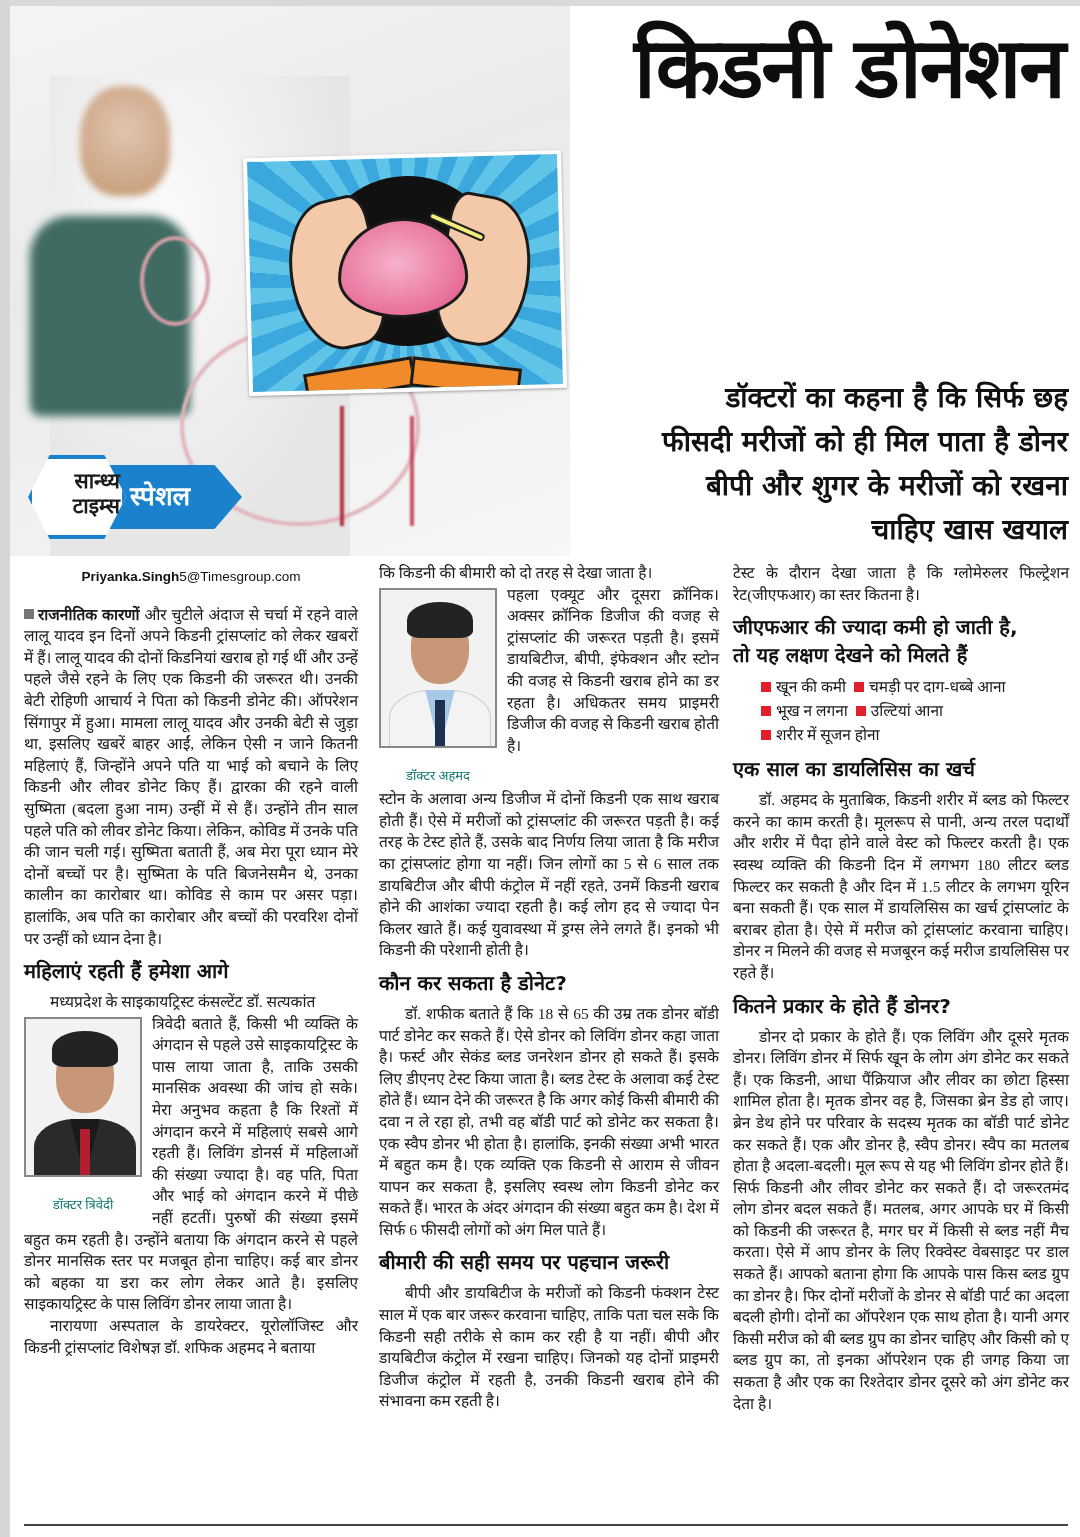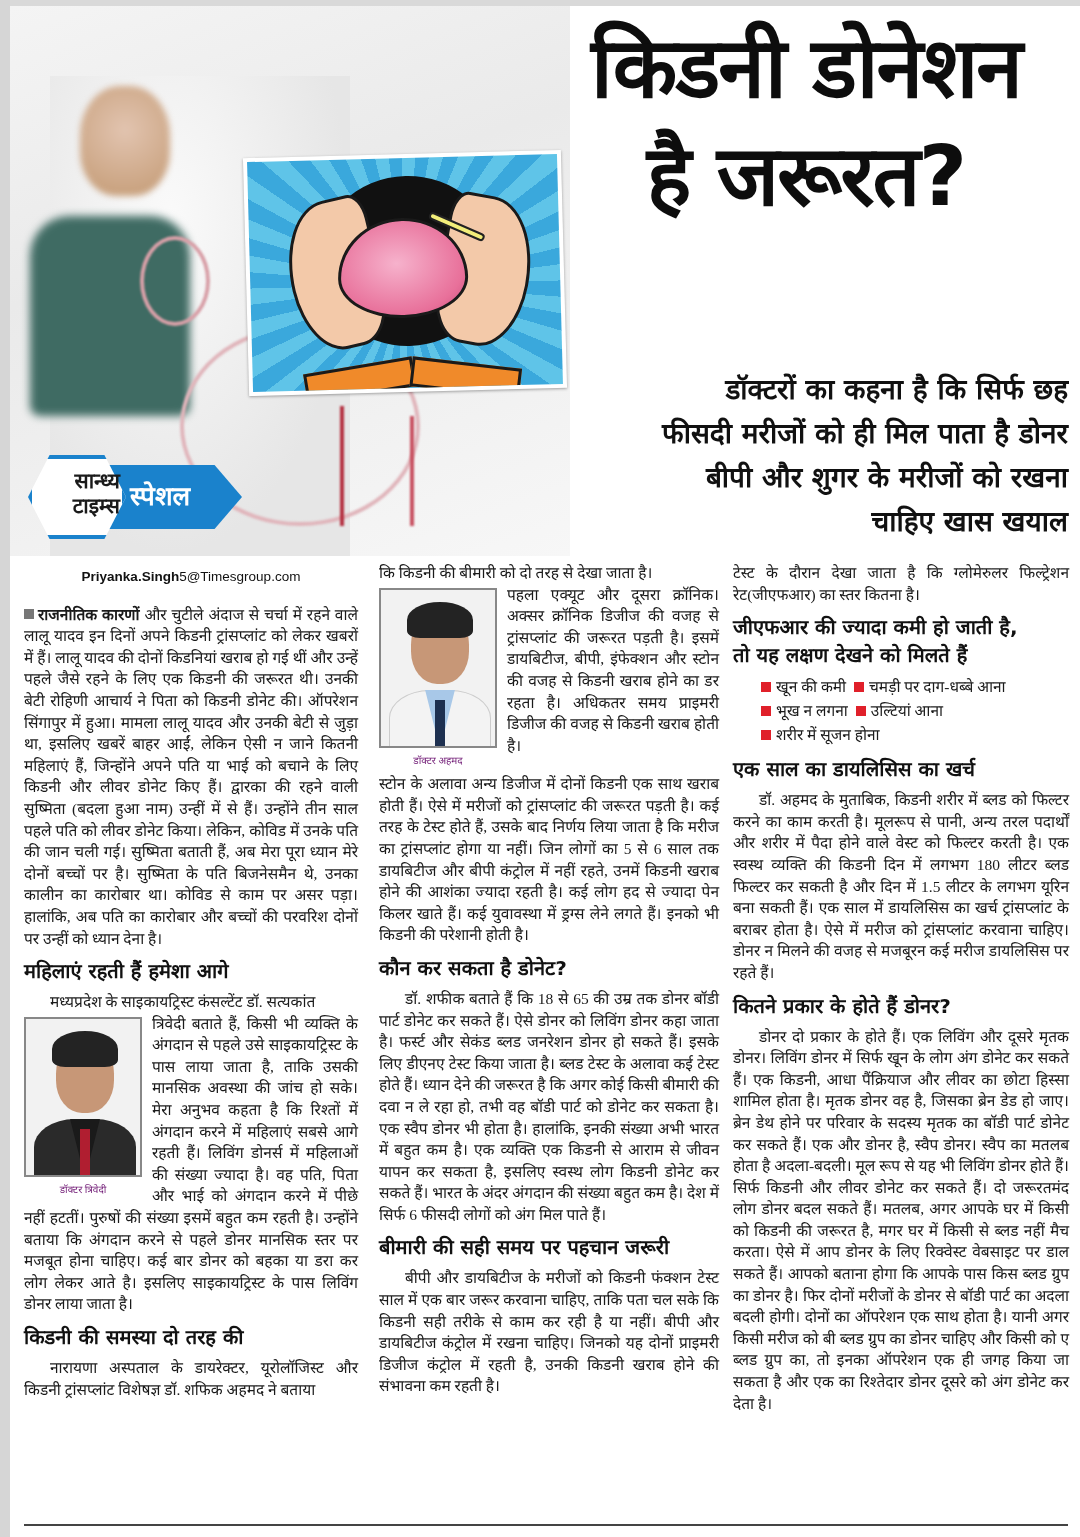--- a/index.html
+++ b/index.html
@@ -40,23 +40,23 @@
     
     .badge { position: absolute; left: 26px; top: 451px; width: 210px; height: 92px; }
     .badge .bar { position: absolute; left: 20px; top: 14px; width: 196px; height: 64px; background: #1a82cc;
                   clip-path: polygon(0 0, 86% 0, 100% 50%, 86% 100%, 0 100%); }
     .badge .diamond { position: absolute; left: 2px; top: 4px; width: 98px; height: 84px; background: #ffffff; border: 4px solid #1a82cc;
                   clip-path: polygon(22% 0, 78% 0, 100% 50%, 78% 100%, 22% 100%, 0 50%); }
     .badge .brand { position: absolute; left: 10px; top: 18px; width: 84px; text-align: right; font-weight: bold; font-size: 21px; line-height: 25px; color: #1a1a1a; }
     .badge .special { position: absolute; left: 104px; top: 26px; font-size: 26px; font-weight: bold; color: #ffffff; text-align: right; }
 
     
-    .headline { position: absolute; right: 4px; top: 14px; width: 540px; text-align: center;
+    .headline { position: absolute; right: 16px; top: 14px; width: 540px; text-align: right;
                 font-family: "DejaVu Sans", sans-serif; font-weight: bold; font-size: 84px; line-height: 108px; color: #0d0d0d; letter-spacing: -2px; }
-    .deck { position: absolute; right: 12px; top: 368px; width: 520px; text-align: right;
+    .deck { position: absolute; right: 12px; top: 376px; width: 520px; text-align: right;
             font-size: 28px; line-height: 44px; font-weight: 600; color: #111; }
 
     
     .col { position: absolute; top: 562px; font-family: "Liberation Serif", "DejaVu Serif", serif; font-size: 15.5px; line-height: 21.6px; color: #1a1a1a; }
     .col p { text-align: justify; }
     .col1 { left: 24px; width: 334px; }
     .col2 { left: 379px; width: 340px; }
     .col3 { left: 733px; width: 336px; }
 
     .byline { text-align: center; font-family: "Liberation Sans", sans-serif; font-size: 13.5px; margin: 4px 0 16px; color: #111; }
@@ -72,21 +72,21 @@
     .photo-block { float: left; margin: 4px 10px 2px 0; text-align: center; }
     .photo { width: 118px; height: 160px; border: 2px solid #888; position: relative; overflow: hidden; background: #f2f2f2; }
     .photo .face { position: absolute; left: 30px; top: 22px; width: 58px; height: 72px; border-radius: 45%; background: #c79777; }
     .photo .hair { position: absolute; left: 26px; top: 12px; width: 66px; height: 36px; border-radius: 50% 50% 20% 20%; background: #232323; }
     .photo .suit { position: absolute; left: 8px; top: 100px; width: 102px; height: 70px; border-radius: 40% 40% 0 0; background: #2a2a2a; }
     .photo .shirt { position: absolute; left: 44px; top: 100px; width: 30px; height: 60px; background: #a8c8e8; clip-path: polygon(0 0, 100% 0, 50% 100%); }
     .photo .tie { position: absolute; left: 54px; top: 110px; width: 10px; height: 50px; background: #1e3050; }
     .photo.ahmed .suit { background: #f3f3f3; border: 1px solid #ccc; }
     .photo.trivedi .tie { background: #b01e30; }
     .photo.trivedi .shirt { background: #1a1a1a; }
-    .caption { font-size: 10px; margin-top: 2px; color: #701a75; }
+    .caption { font-size: 13px; margin-top: 17px; color: #0f766e; }
 
     .symptoms { margin: 4px 0 4px 28px; font-size: 15.5px; line-height: 24px; }
     .symptoms .row { display: block; }
     .sq { display: inline-block; width: 10px; height: 10px; background: #e0202a; margin: 0 5px 0 0; vertical-align: 0px; }
 
     .bottom-rule { position: absolute; left: 24px; top: 1524px; width: 1044px; height: 2px; background: #444; }
   </style>
 </head>
 <body>
 
@@ -120,21 +120,20 @@
   <div class="diamond"></div>
   <div class="brand">
     <div>सान्ध्य</div>
     <div>टाइम्स</div>
   </div>
   <div class="special">स्पेशल</div>
 </div>
 
 <h1 class="headline">
   <div>किडनी डोनेशन</div>
-  <div>है जरूरत?</div>
 </h1>
 
 <div class="deck">
   <div>डॉक्टरों का कहना है कि सिर्फ छह</div>
   <div>फीसदी मरीजों को ही मिल पाता है डोनर</div>
   <div>बीपी और शुगर के मरीजों को रखना</div>
   <div>चाहिए खास खयाल</div>
 </div>
 
 <div class="col col1">
@@ -150,21 +149,20 @@
       <div class="suit"></div>
       <div class="shirt"></div>
       <div class="tie"></div>
       <div class="face"></div>
       <div class="hair"></div>
     </div>
     <div class="caption">डॉक्टर त्रिवेदी</div>
   </div>
   <p>त्रिवेदी बताते हैं, किसी भी व्यक्ति के अंगदान से पहले उसे साइकायट्रिस्ट के पास लाया जाता है, ताकि उसकी मानसिक अवस्था की जांच हो सके। मेरा अनुभव कहता है कि रिश्तों में अंगदान करने में महिलाएं सबसे आगे रहती हैं। लिविंग डोनर्स में महिलाओं की संख्या ज्यादा है। वह पति, पिता और भाई को अंगदान करने में पीछे नहीं हटतीं। पुरुषों की संख्या इसमें बहुत कम रहती है। उन्होंने बताया कि अंगदान करने से पहले डोनर मानसिक स्तर पर मजबूत होना चाहिए। कई बार डोनर को बहका या डरा कर लोग लेकर आते है। इसलिए साइकायट्रिस्ट के पास लिविंग डोनर लाया जाता है।</p>
 
-  <h2 class="subhead big" style="clear:both;">किडनी की समस्या दो तरह की</h2>
   <p class="indent">नारायणा अस्पताल के डायरेक्टर, यूरोलॉजिस्ट और किडनी ट्रांसप्लांट विशेषज्ञ डॉ. शफिक अहमद ने बताया</p>
 </div>
 
 <div class="col col2">
   <p>कि किडनी की बीमारी को दो तरह से देखा जाता है।</p>
   <div class="photo-block">
     <div class="photo ahmed">
       <div class="suit"></div>
       <div class="shirt"></div>
       <div class="tie"></div>

